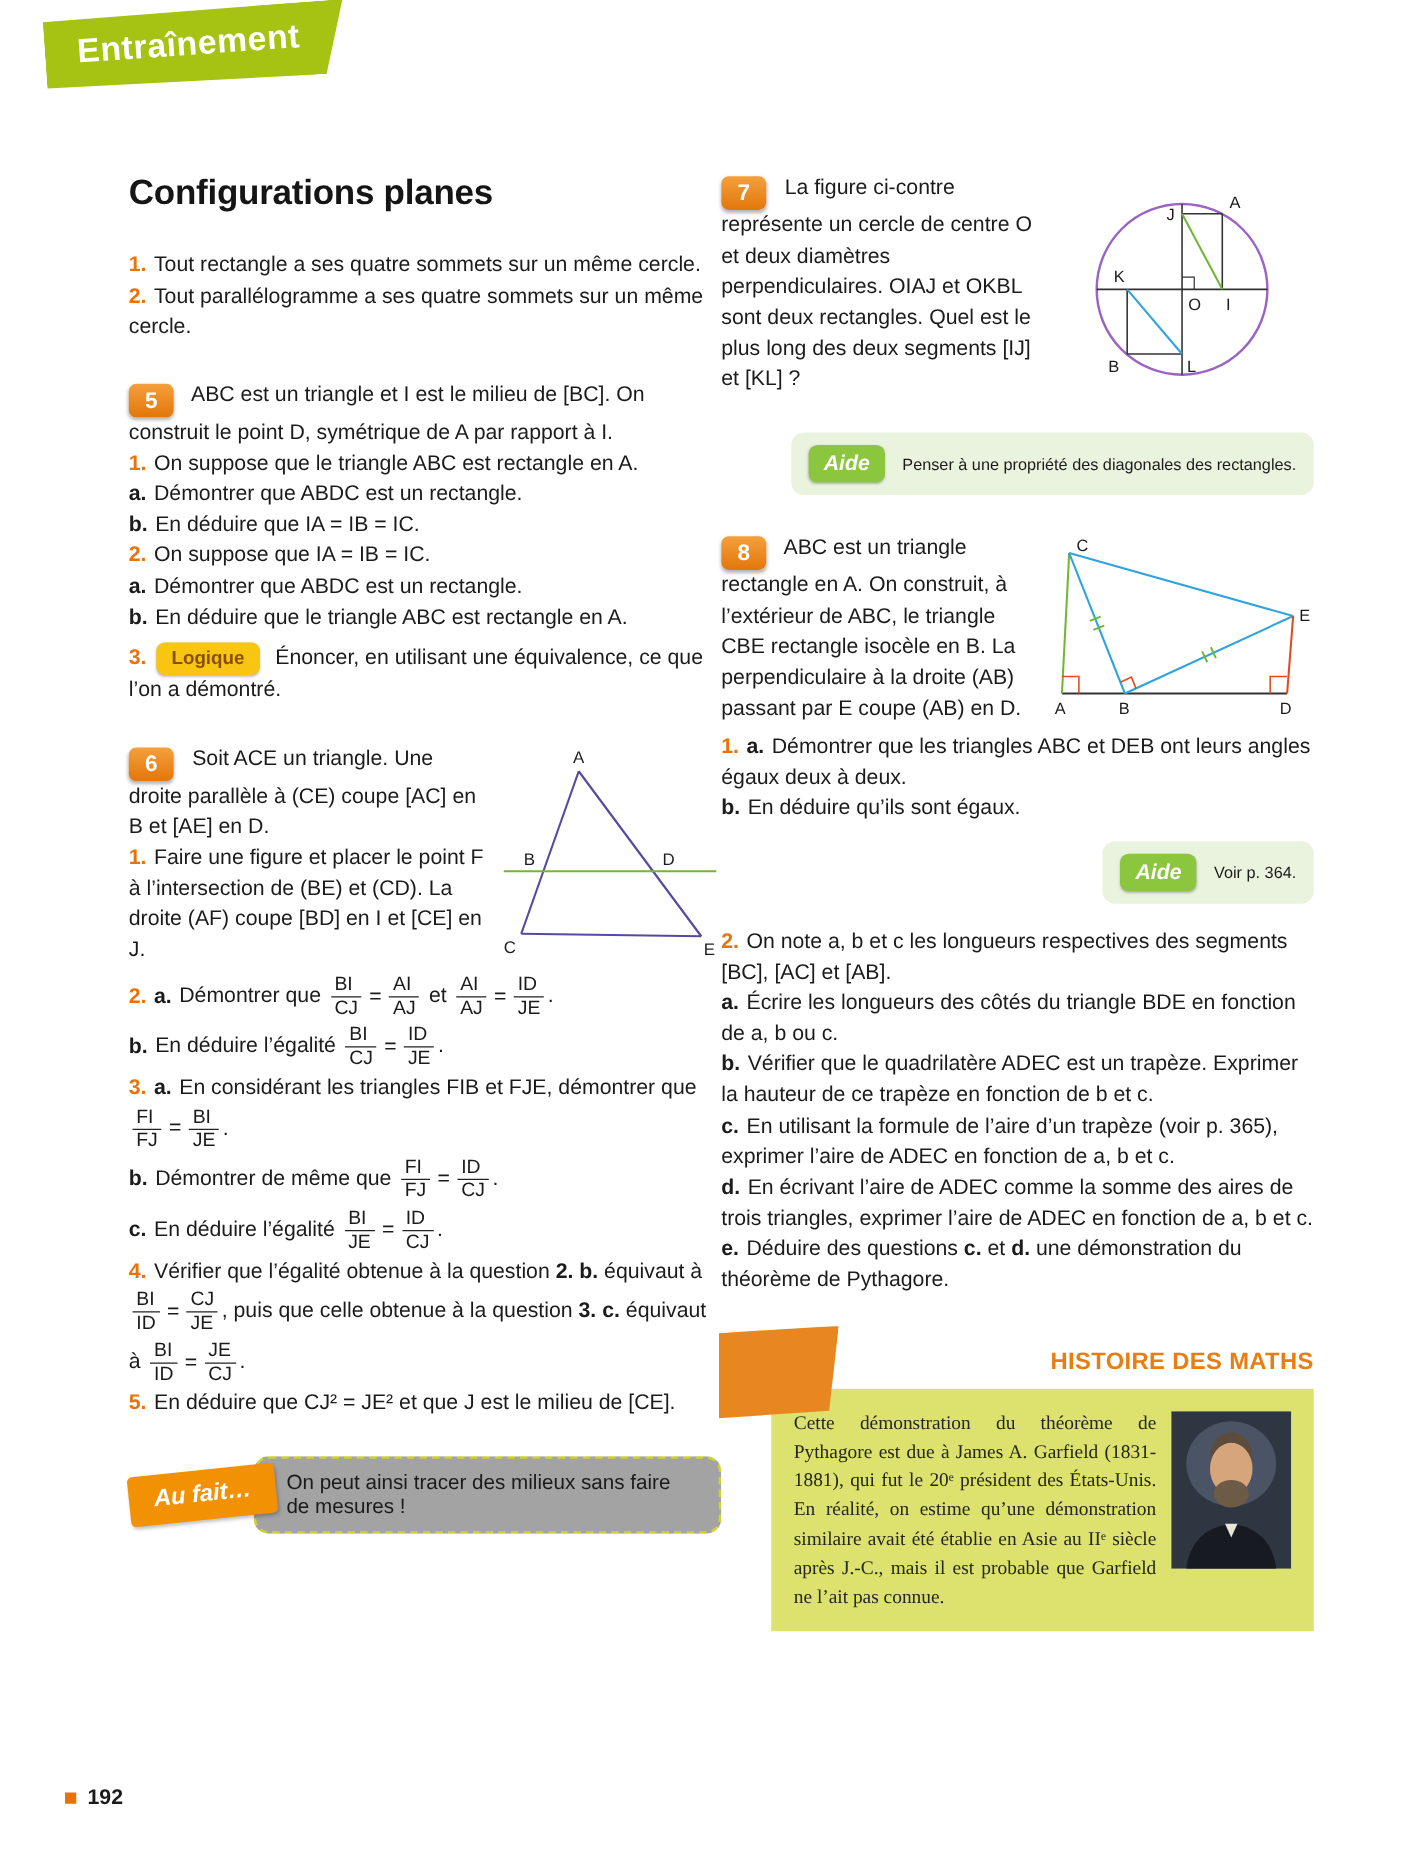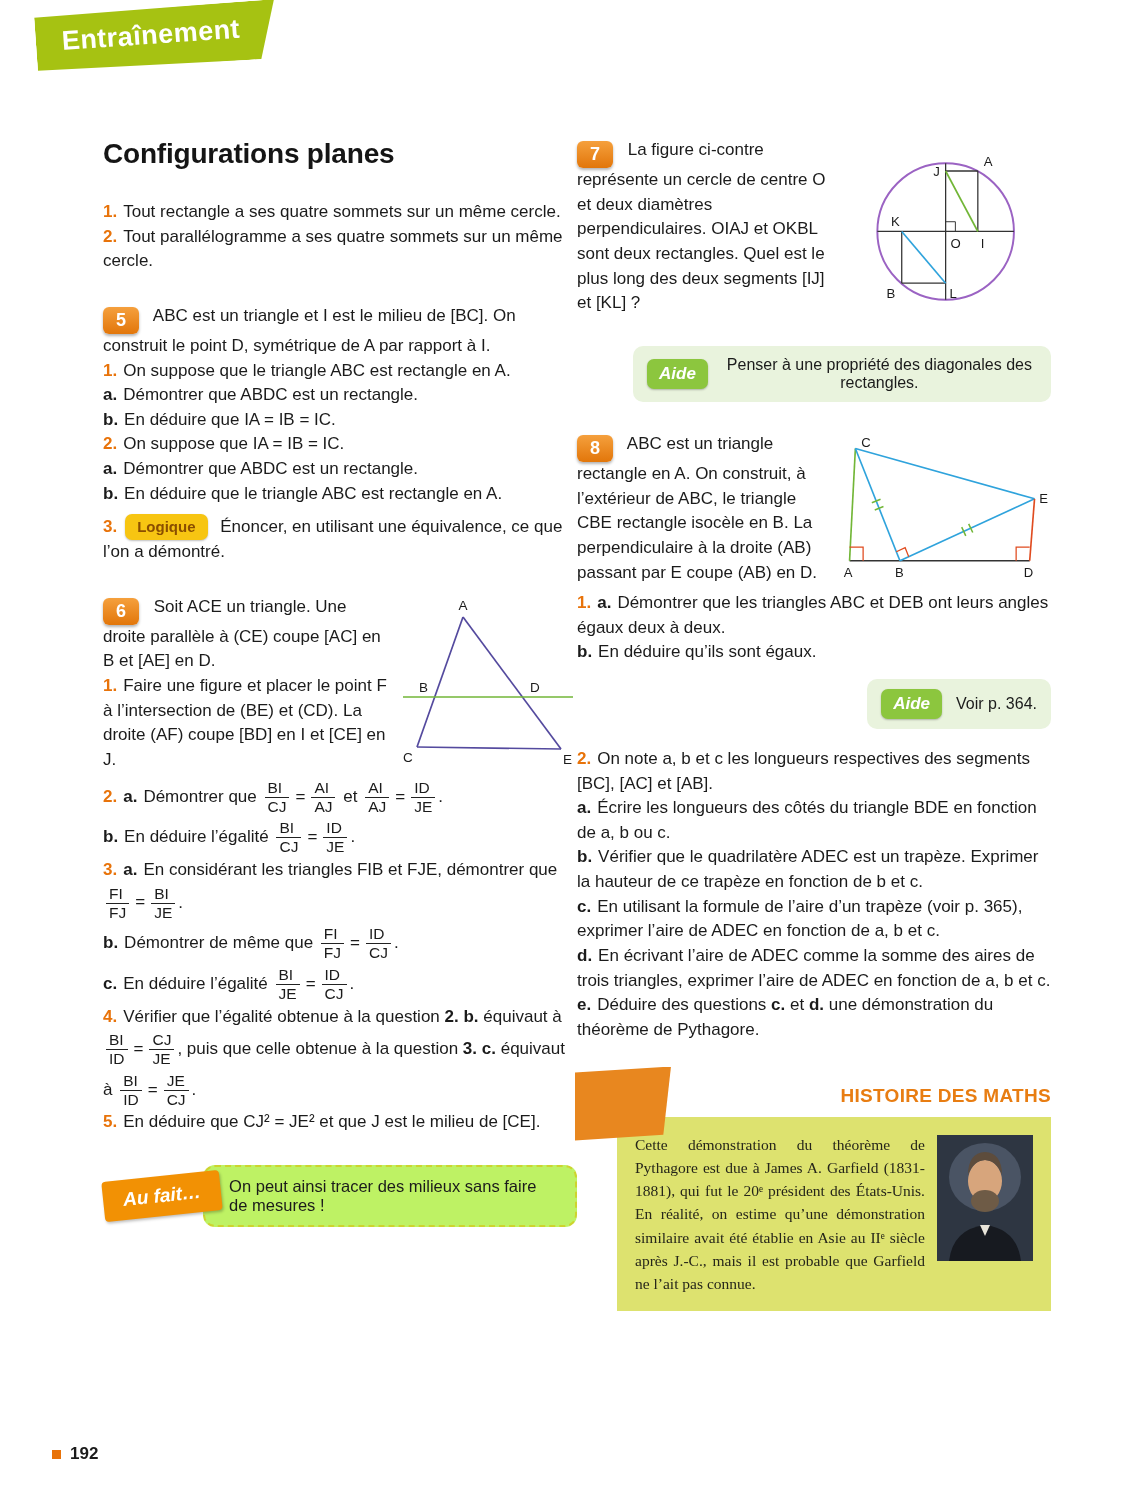--- a/index.html
+++ b/index.html
@@ -31,41 +31,41 @@
   .frac .fd{padding:0 3px;}
   .eq{margin:0 3px;}
   .fig-right{float:right;margin:2px 0 8px 12px;}
   .clear{clear:both;}
   svg text{font-family:"Liberation Sans",sans-serif;font-size:13.5px;fill:#1b1b1b;}
   
   .aide-box{background:#e9f3dd;border-radius:10px;padding:10px 14px;display:flex;align-items:center;
             gap:14px;margin:16px 0 4px 56px;}
   .aide-badge{background:#8cc63e;color:#fff;font-weight:bold;font-style:italic;font-size:17px;
               padding:5px 12px;border-radius:7px;box-shadow:0 1px 2px rgba(0,0,0,.25);white-space:nowrap;}
-  .aide-text{font-size:16px;text-align:center;}
+  .aide-text{font-size:13px;}
   .aide-small{margin:14px 0 18px auto;width:max-content;max-width:100%;}
   
   .aufait{display:flex;align-items:center;margin-top:28px;}
   .aufait-ribbon{background:#f29104;color:#fff;font-weight:bold;font-style:italic;font-size:19px;
                  padding:9px 20px;transform:rotate(-6deg);border-radius:4px;z-index:2;position:relative;
                  box-shadow:1px 2px 3px rgba(0,0,0,.25);white-space:nowrap;}
-  .aufait-bubble{border:2.5px dashed #cdd42e;background:#bef264;border-radius:12px;
+  .aufait-bubble{border:2.5px dashed #cdd42e;background:#a3a3a3;border-radius:12px;
                  padding:10px 16px 10px 24px;margin-left:-18px;font-size:16.5px;}
   
   .histoire{position:relative;margin-top:16px;}
   .hist-tab{position:absolute;left:-2px;top:-6px;width:96px;height:74px;background:#e8871f;
             clip-path:polygon(0 8%,100% 0,92% 92%,0 100%);}
   .hist-header{margin-left:104px;color:#e87d12;font-weight:bold;font-size:19px;
                padding:12px 0 10px 12px;letter-spacing:.3px;text-align:right;}
   .hist-body{margin-left:40px;background:#dde26f;padding:16px 18px;
              font-family:"Liberation Serif",serif;font-size:15.5px;line-height:1.5;
              color:#26261a;text-align:justify;}
   .portrait{float:right;margin:2px 0 6px 12px;}
   
-  .pagenum{position:absolute;left:52px;bottom:36px;font-size:17px;font-weight:bold;
+  .pagenum{position:absolute;left:52px;bottom:52px;font-size:17px;font-weight:bold;
            display:flex;align-items:center;gap:9px;}
   .pagesq{width:9px;height:9px;background:#e8730a;display:inline-block;}
 </style>
 </head>
 <body>
 
 <div class="page">
 
   <div class="banner">
     <span class="banner-text">Entraînement</span>

